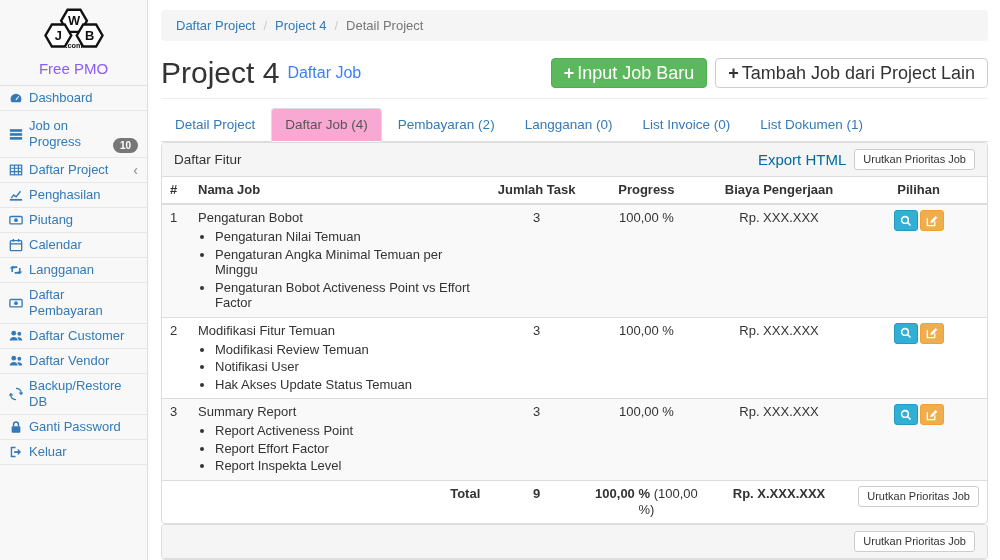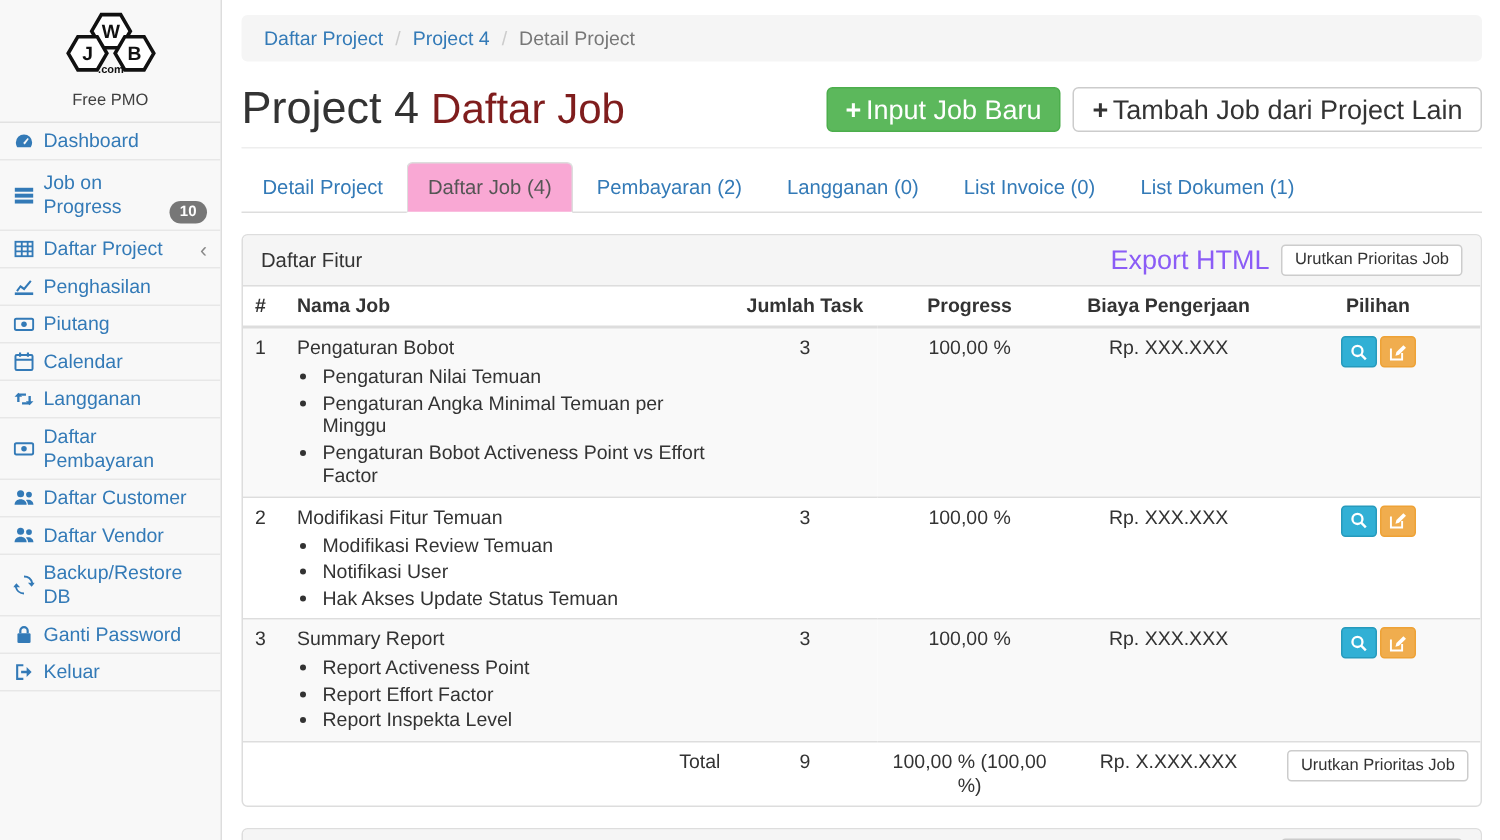--- a/index.html
+++ b/index.html
@@ -3,21 +3,21 @@
 <meta charset="utf-8">
 <style>
   * { margin:0; padding:0; box-sizing:border-box; }
   html,body { width:1000px; height:560px; overflow:hidden; background:#fff;
     font-family:"Liberation Sans", sans-serif; color:#333; }
 
   
   .sidebar { position:absolute; left:0; top:0; width:148px; height:560px;
     background:#f8f8f8; border-right:1px solid #ddd; }
   .logo-block { text-align:center; padding:7px 0 8px; border-bottom:1px solid #e2e2e2; }
-  .brand { color:#404040; font-size:11px; margin-top:3px; }
+  .brand { color:#8b5cf6; font-size:15px; margin-top:3px; }
   .side-item { display:flex; align-items:center; gap:6px; padding:4px 9px;
     font-size:13px; color:#337ab7; border-bottom:1px solid #e7e7e7;
     cursor:pointer; text-decoration:none; line-height:16px; }
   .side-item .s-icon { width:14px; height:14px; flex:0 0 14px; color:#337ab7; }
   .side-item .s-icon svg { width:14px; height:14px; display:block; }
   .side-badge { margin-left:auto; background:#777; color:#fff; font-size:10px;
     font-weight:bold; padding:2px 7px; border-radius:10px; line-height:11px;margin-top:23px; }
   .side-chevron { margin-left:auto; color:#888; font-size:14px; line-height:10px; }
 
   
@@ -26,55 +26,55 @@
 
   .breadcrumb { background:#f5f5f5; border-radius:4px; padding:8px 15px;
     font-size:13px; list-style:none; display:flex; gap:8px; }
   .breadcrumb a { color:#337ab7; text-decoration:none; }
   .breadcrumb .active { color:#777; }
   .breadcrumb .sep { color:#ccc; }
 
   .page-header { display:flex; align-items:center; margin-top:15px;
     padding-bottom:9px; border-bottom:1px solid #eee; }
   .page-title { font-size:30px; font-weight:500; color:#333; line-height:33px; }
-  .page-subtitle { font-size:28px; color:#7f1d1d; font-weight:400; margin-left:8px; }
+  .page-subtitle { font-size:16px; color:#3b82f6; font-weight:400; margin-left:8px; }
   .header-buttons { margin-left:auto; display:flex; gap:8px; }
   .btn { font-size:18px; padding:6px 12px; border-radius:4px; border:1px solid #ccc;
     background:#fff; color:#333; cursor:pointer; white-space:nowrap;
     font-family:inherit; line-height:16px; }
   .btn .plus { font-weight:bold; margin-right:3px; }
   .btn-success { background:#5cb85c; border-color:#4cae4c; color:#fff; }
 
   .nav-tabs { display:flex; margin-top:8px; border-bottom:1px solid #ddd;
     font-size:13.5px; }
   .tab { padding:8px 13px; color:#337ab7; cursor:pointer; margin-right:2px;
     border:1px solid transparent; border-radius:4px 4px 0 0; position:relative;
     bottom:-1px; line-height:16px; }
   .tab.active { background:#f9a8d4; color:#555; border-color:#ddd #ddd #fff; }
 
   
-  .panel { border:1px solid #ddd; border-radius:4px; margin-top:14px; overflow:hidden; }
+  .panel { border:1px solid #ddd; border-radius:4px; overflow:hidden; }
   .panel-heading { background:#f5f5f5; border-bottom:1px solid #ddd;
     padding:6px 12px; display:flex; align-items:center; font-size:13.5px; }
   .panel-tools { margin-left:auto; display:flex; align-items:center; gap:8px; }
-  .export-link { color:#8b5cf6; font-size:18px; text-decoration:none; cursor:pointer; }
+  .export-link { color:#0369a1; font-size:15px; text-decoration:none; cursor:pointer; }
   .btn-xs { font-size:11px; padding:2px 8px; border-radius:3px; line-height:15px; }
 
   table { width:100%; border-collapse:collapse; font-size:13px; }
   th { padding:5px 8px; border-bottom:2px solid #ddd; text-align:left;
     font-weight:bold; line-height:16px; }
   td { padding:5px 8px; vertical-align:top; border-top:1px solid #ddd;
     line-height:16px; }
   thead th { border-top:none; }
   tr.striped td { background:#f9f9f9; }
   .c-center { text-align:center; }
   .c-right { text-align:right; }
   ul.subtasks { margin:3px 0 1px; padding-left:17px; }
   ul.subtasks li { margin-top:2px; line-height:15.5px; }
-  .bold { font-weight:normal; }
+  .bold { font-weight:bold; }
   .note { font-weight:normal; }
 
   .act-btn { display:inline-block; width:24px; height:21px; border-radius:3px;
     border:1px solid transparent; margin:0 1px; cursor:pointer; padding:0;
     vertical-align:top; }
   .act-btn svg { width:12px; height:12px; display:block; margin:3px auto; }
   .act-info { background:#31b0d5; border-color:#269abc; }
   .act-warn { background:#f0ad4e; border-color:#eea236; }
 
   

